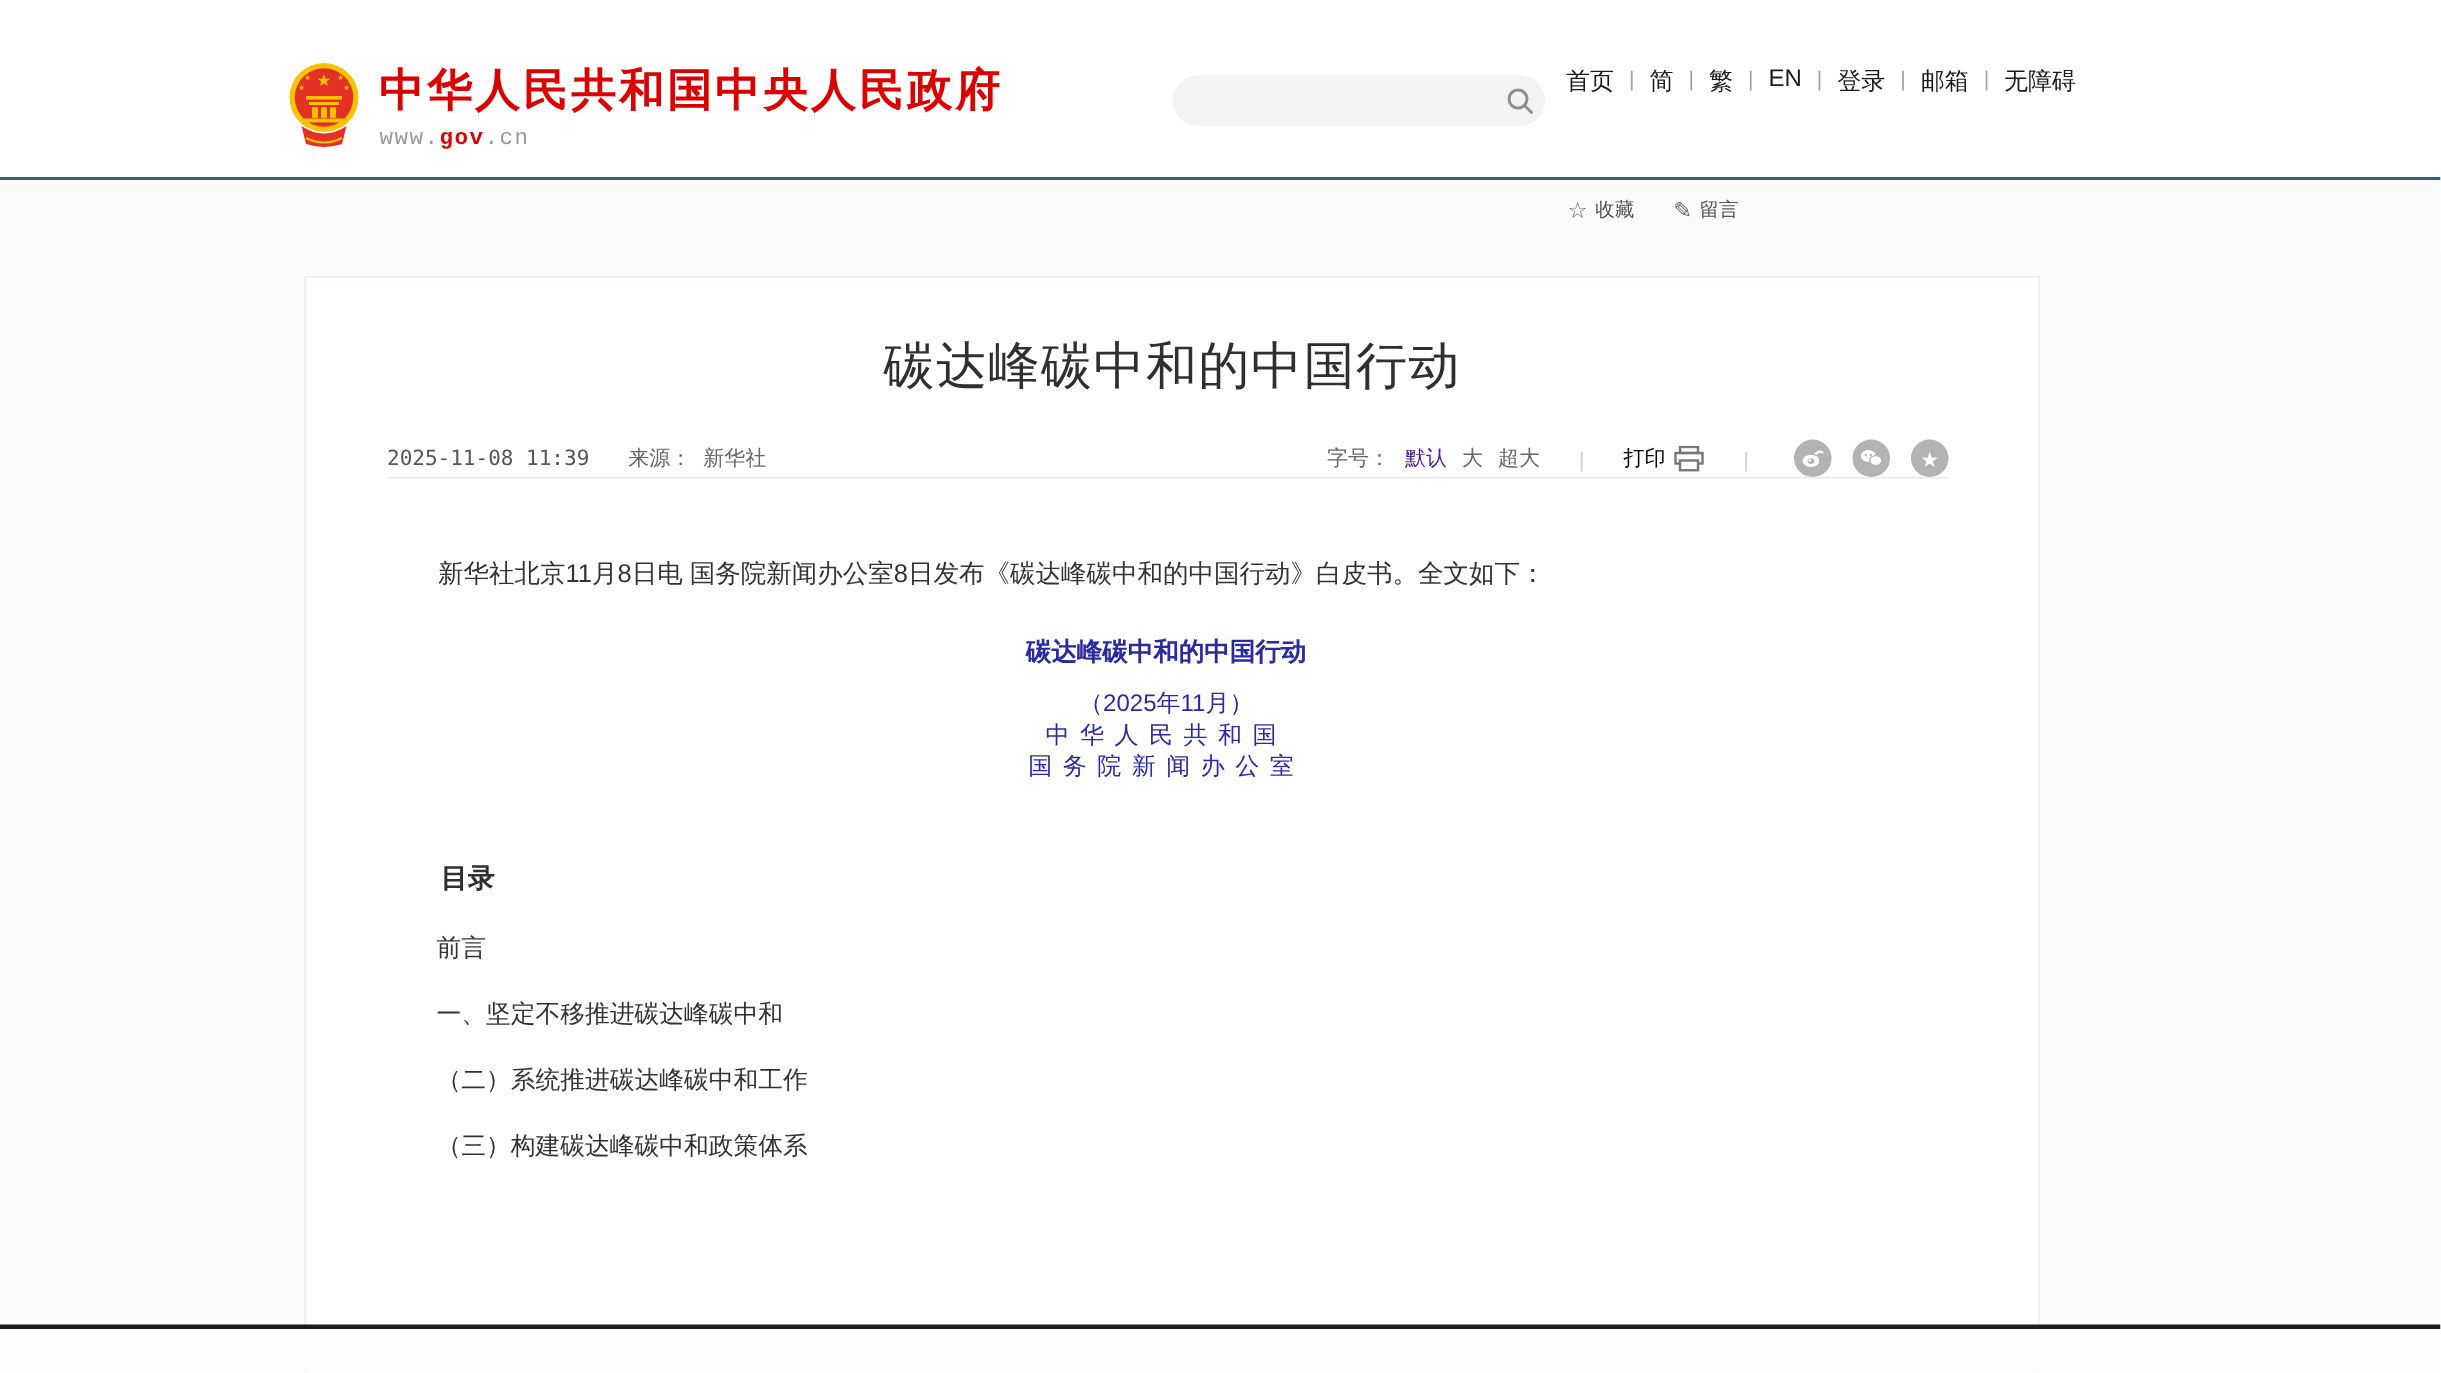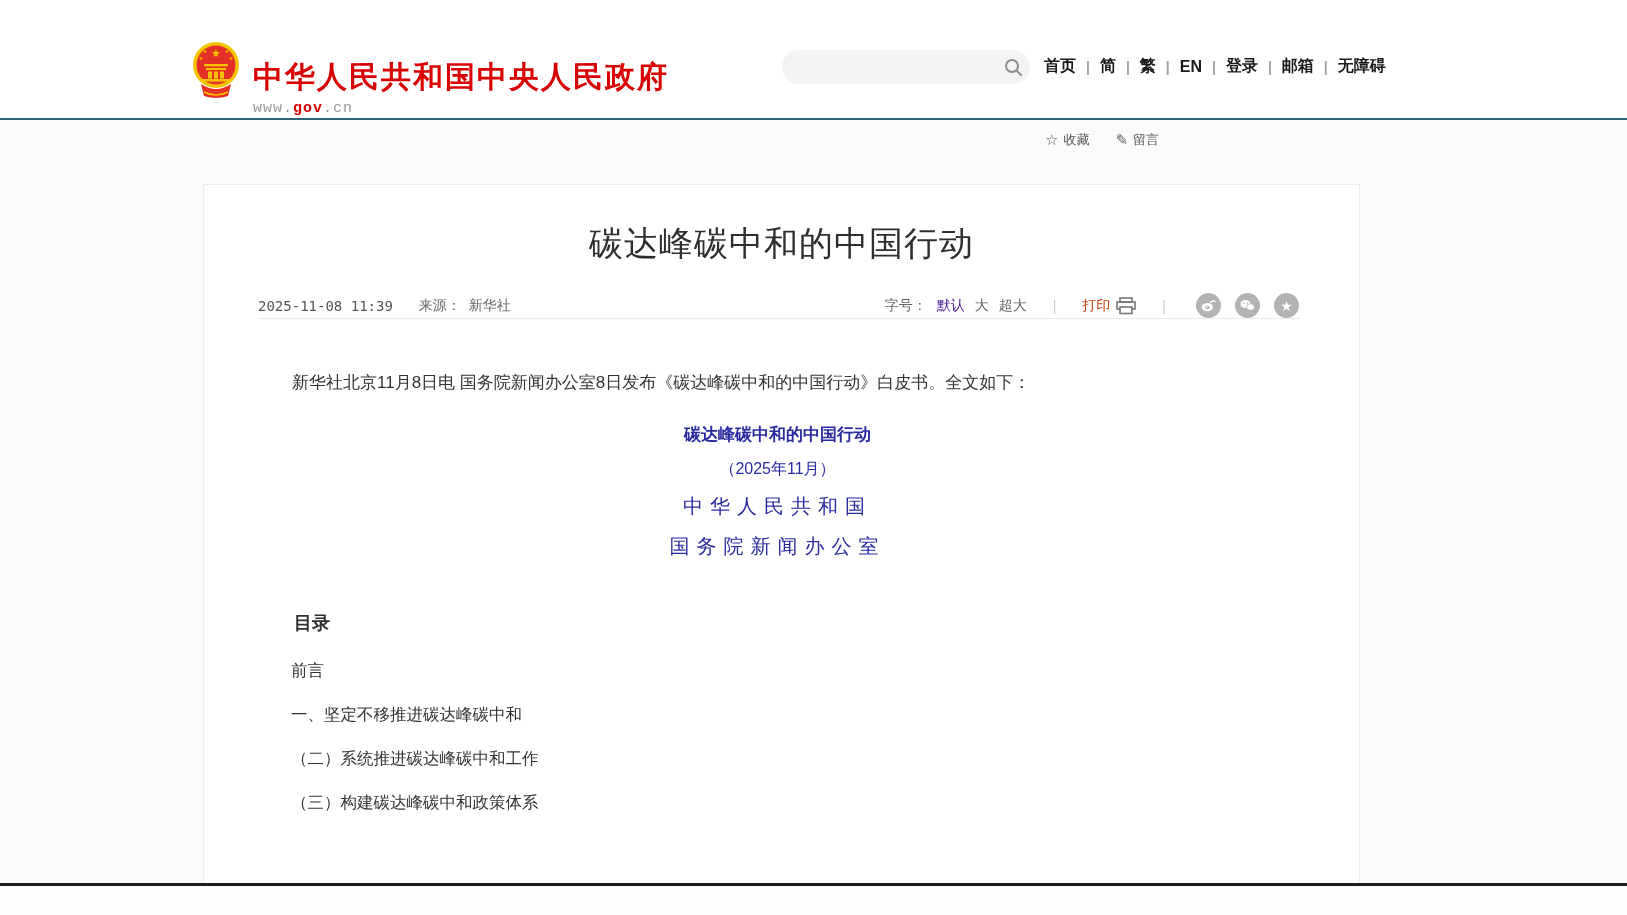--- a/index.html
+++ b/index.html
@@ -4,33 +4,33 @@
 <style>
   * { margin:0; padding:0; box-sizing:border-box; }
   html,body { width:1627px; height:915px; overflow:hidden; background:#fff;
     font-family:"Liberation Sans","DejaVu Sans",sans-serif; }
   .page { position:relative; width:1627px; height:915px; background:#fff; }
 
   
   .header { position:absolute; left:0; top:0; width:100%; height:118px; background:#fff; }
   .logo-wrap { position:absolute; left:191px; top:40px; display:flex; align-items:flex-start; cursor:pointer; }
   .emblem { width:50px; height:58px; margin-right:12px; }
-  .site-title { color:#d80000; font-size:30px; font-weight:bold; letter-spacing:2px; line-height:34px; margin-top:20px; }
+  .site-title { color:#d80000; font-size:30px; font-weight:bold; letter-spacing:2px; line-height:34px; margin-top:4px; }
   .site-url { font-size:15px; color:#9a9a9a; margin-top:6px; letter-spacing:1px;font-family:Liberation Mono, monospace; }
   .site-url b { color:#d80000; }
 
   .search-box { position:absolute; left:782px; top:50px; width:248px; height:34px;
     background:#f3f3f3; border-radius:17px; display:flex; align-items:center; }
   .search-input { flex:1; border:none; outline:none; background:transparent; height:30px;
     padding:0 8px 0 18px; font-size:14px; color:#333; }
   .search-btn { width:34px; height:34px; border:none; background:transparent; cursor:pointer;
     display:flex; align-items:center; justify-content:center; }
 
-  .top-nav { position:absolute; left:1044px; top:56px; display:flex; align-items:center;
-    font-size:16px; color:#1a1a1a; white-space:nowrap;font-weight:bold; }
+  .top-nav { position:absolute; left:1044px; top:44px; display:flex; 
+    font-size:16px; color:#1a1a1a; white-space:nowrap; }
   .top-nav a { color:#1a1a1a; text-decoration:none; cursor:pointer; }
   .nav-sep { color:#a0a0a0; margin:0 10px; font-size:14px; }
 
   .teal-line { position:absolute; left:0; top:118px; width:100%; height:2px; background:#2e6279; }
 
   
   .band { position:absolute; left:0; top:120px; width:100%; height:763px; background:#fafbfb; }
 
   .action-row { position:absolute; left:1045px; top:131px; display:flex; gap:26px;
     font-size:13px; color:#555; }
@@ -47,33 +47,33 @@
   .meta-row { margin:26px 60px 0 54px; display:flex; justify-content:space-between;
     align-items:center; border-bottom:1px solid #ebebeb;
     font-size:14px; color:#666; }
   .meta-left { display:flex; align-items:center; gap:8px; }
   .meta-date { font-family:"DejaVu Sans Mono","Liberation Mono",monospace; font-size:14px; color:#555; }
   .meta-src-label { margin-left:18px; }
   .meta-right { display:flex; align-items:center; gap:10px; }
   .fs-default { color:#4c1d95; font-weight:normal; cursor:pointer; }
   .fs-opt { color:#666; cursor:pointer; }
   .meta-sep { color:#ccc; margin:0 16px; }
-  .print-link { display:flex; align-items:flex-end; gap:6px; cursor:pointer; color:#c2410c; }
+  .print-link { display:flex; align-items:flex-end; gap:6px; cursor:pointer; color:#000000; }
   .share-ico { width:25px; height:25px; border-radius:50%; background:#b3b3b3; color:#fff;
     display:flex; align-items:center; justify-content:center; cursor:pointer; margin-left:4px; }
   .share-ico svg { display:block; }
   .share-star { font-size:14px; line-height:1; }
 
   .content { padding:0 62px 0 54px; font-size:17px; color:#333; }
   .lead { margin-top:50px; text-indent:2em; line-height:28px; }
 
   .doc-line { text-align:center; color:#2b2ba0; }
   .doc-title { margin-top:26px; font-size:17px; font-weight:bold; }
   .doc-date { margin-top:13px; font-size:16px; }
-  .doc-org { margin-top:13px; font-size:20px; letter-spacing:7px;
+  .doc-org { font-size:16px; letter-spacing:7px;
     font-family:"DejaVu Serif","Liberation Serif",serif; }
 
   .toc-heading { margin-top:51px; font-size:18px; font-weight:bold; color:#2f2f2f; text-indent:2em; }
   .toc-item { margin-top:27px; font-size:16.5px; color:#333; text-indent:2em; line-height:17px; }
 
   .bottom-line { position:absolute; left:0; top:883px; width:100%; height:3px; background:#1c1c1c; }
   .below { position:absolute; left:0; top:886px; width:100%; height:29px; background:#fdfdfd; }
 </style>
 </head>
 <body>

